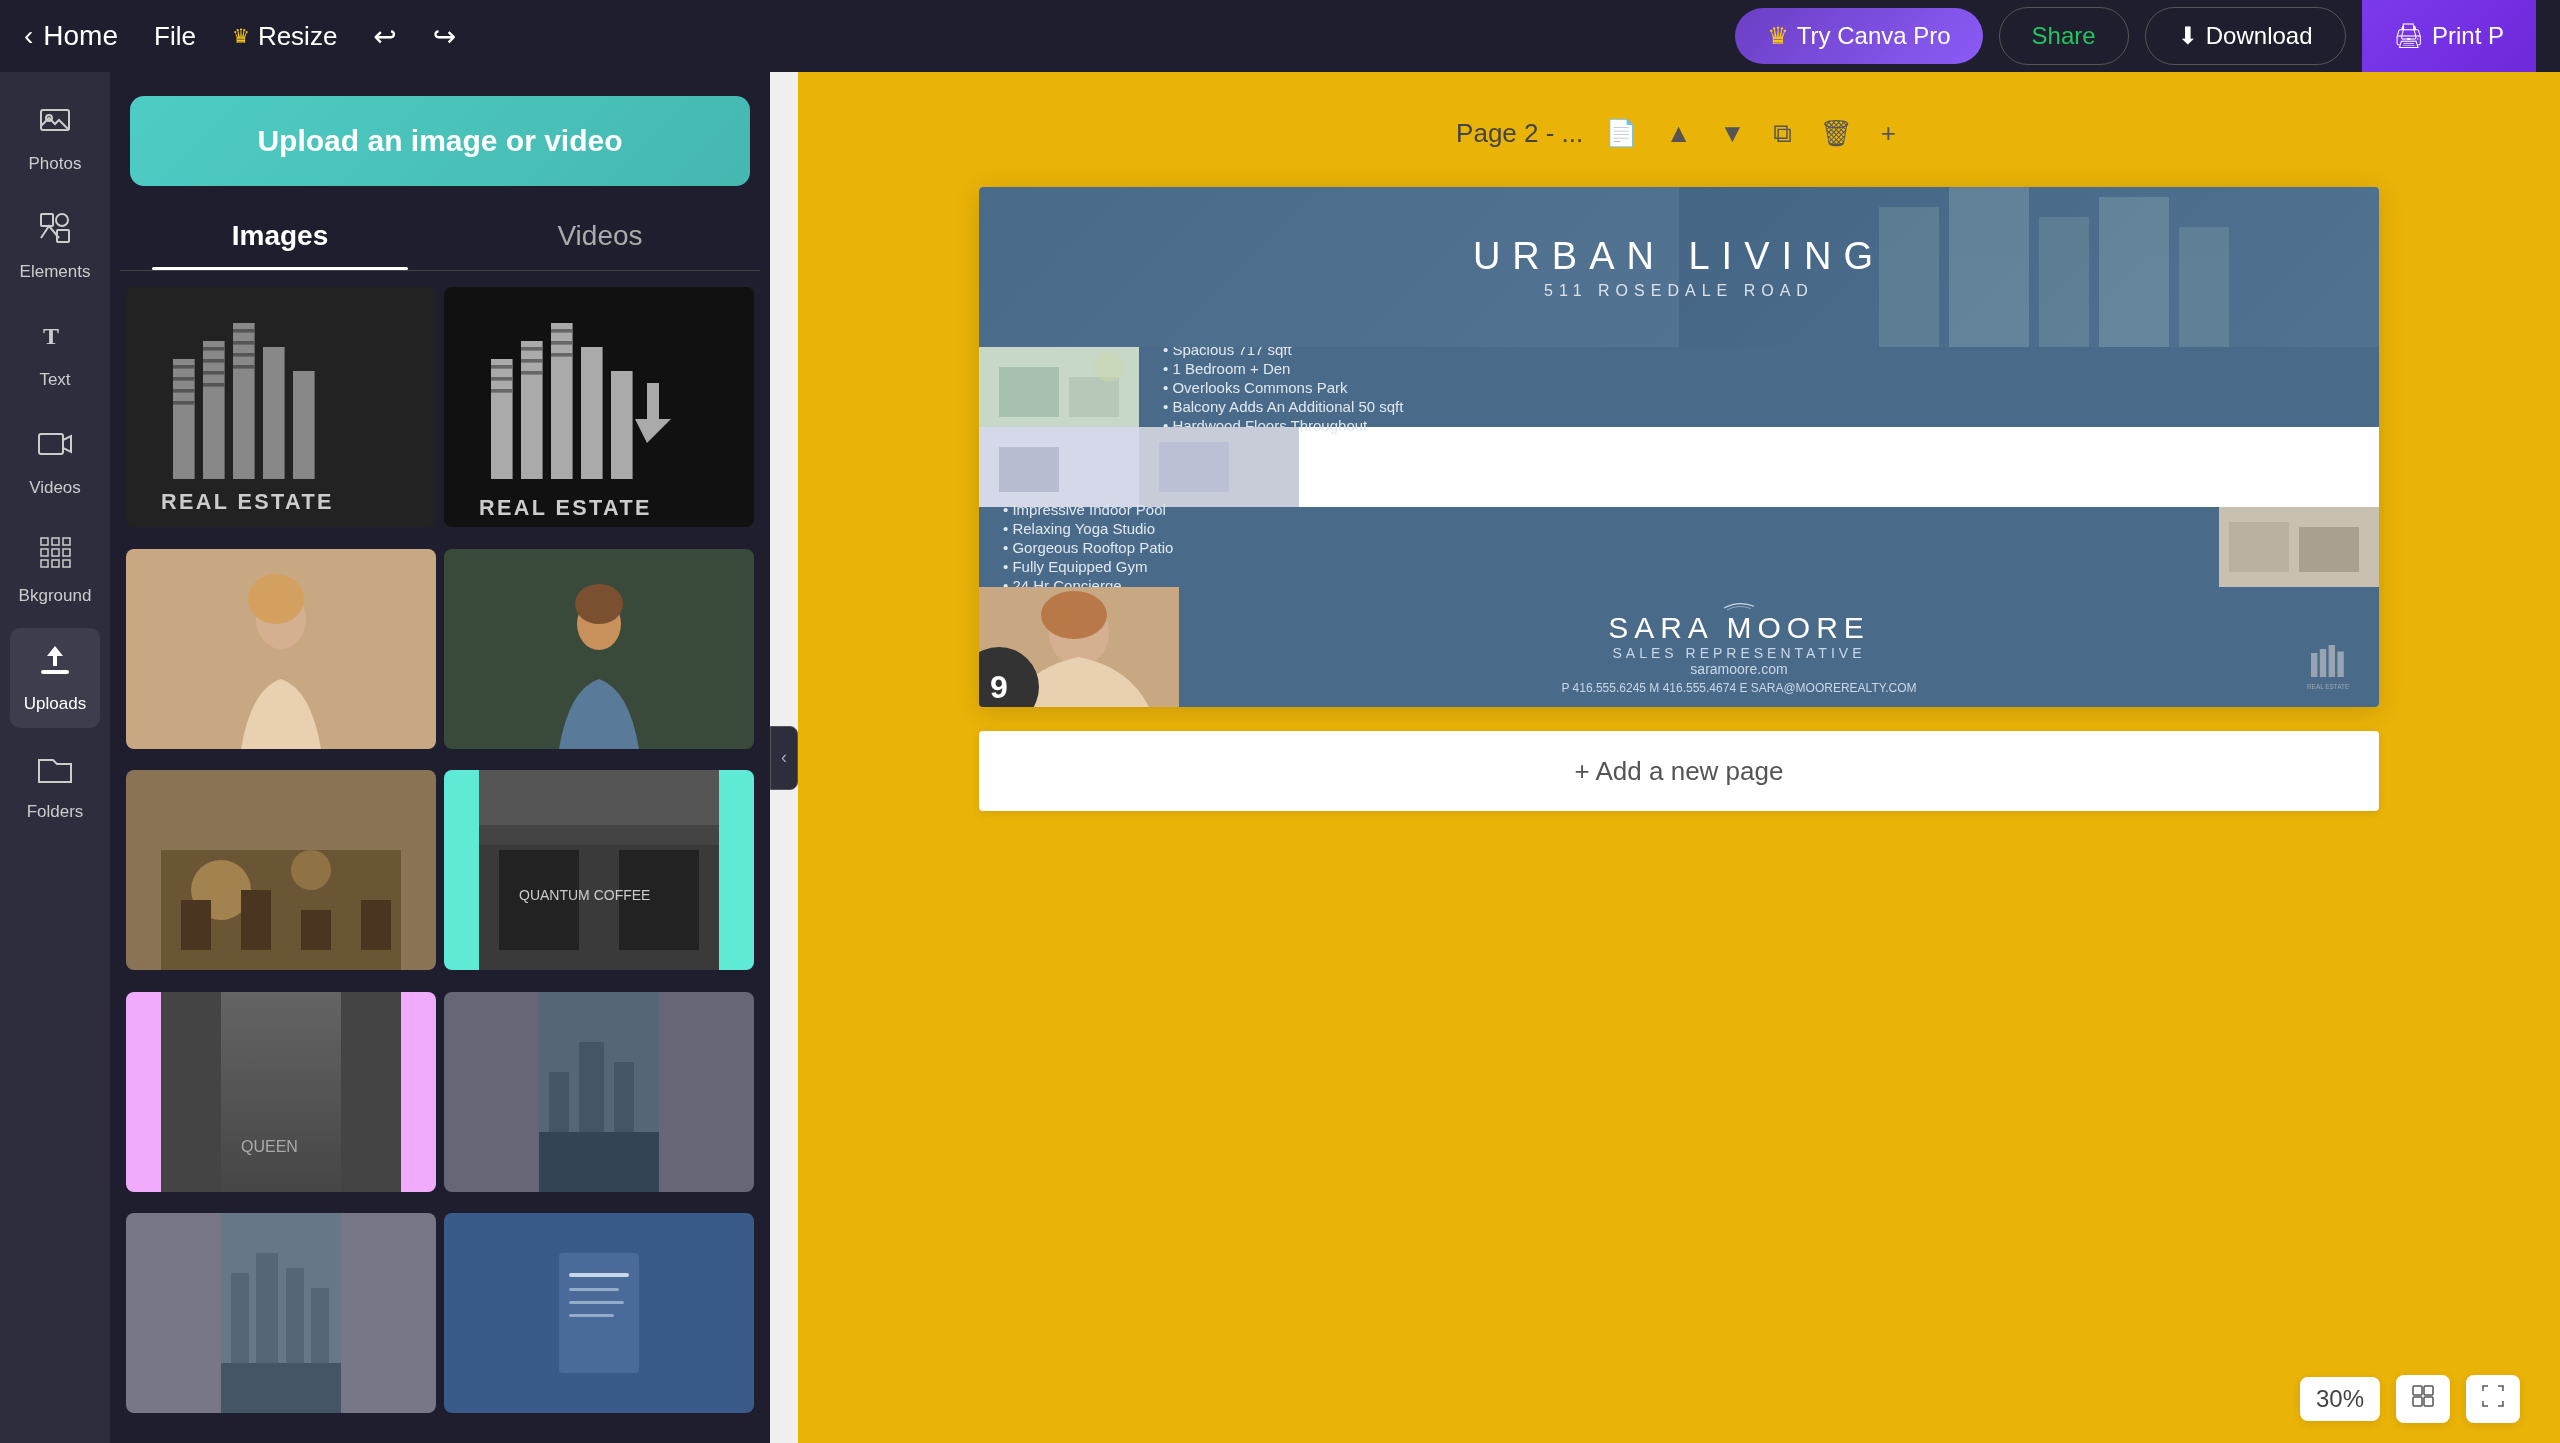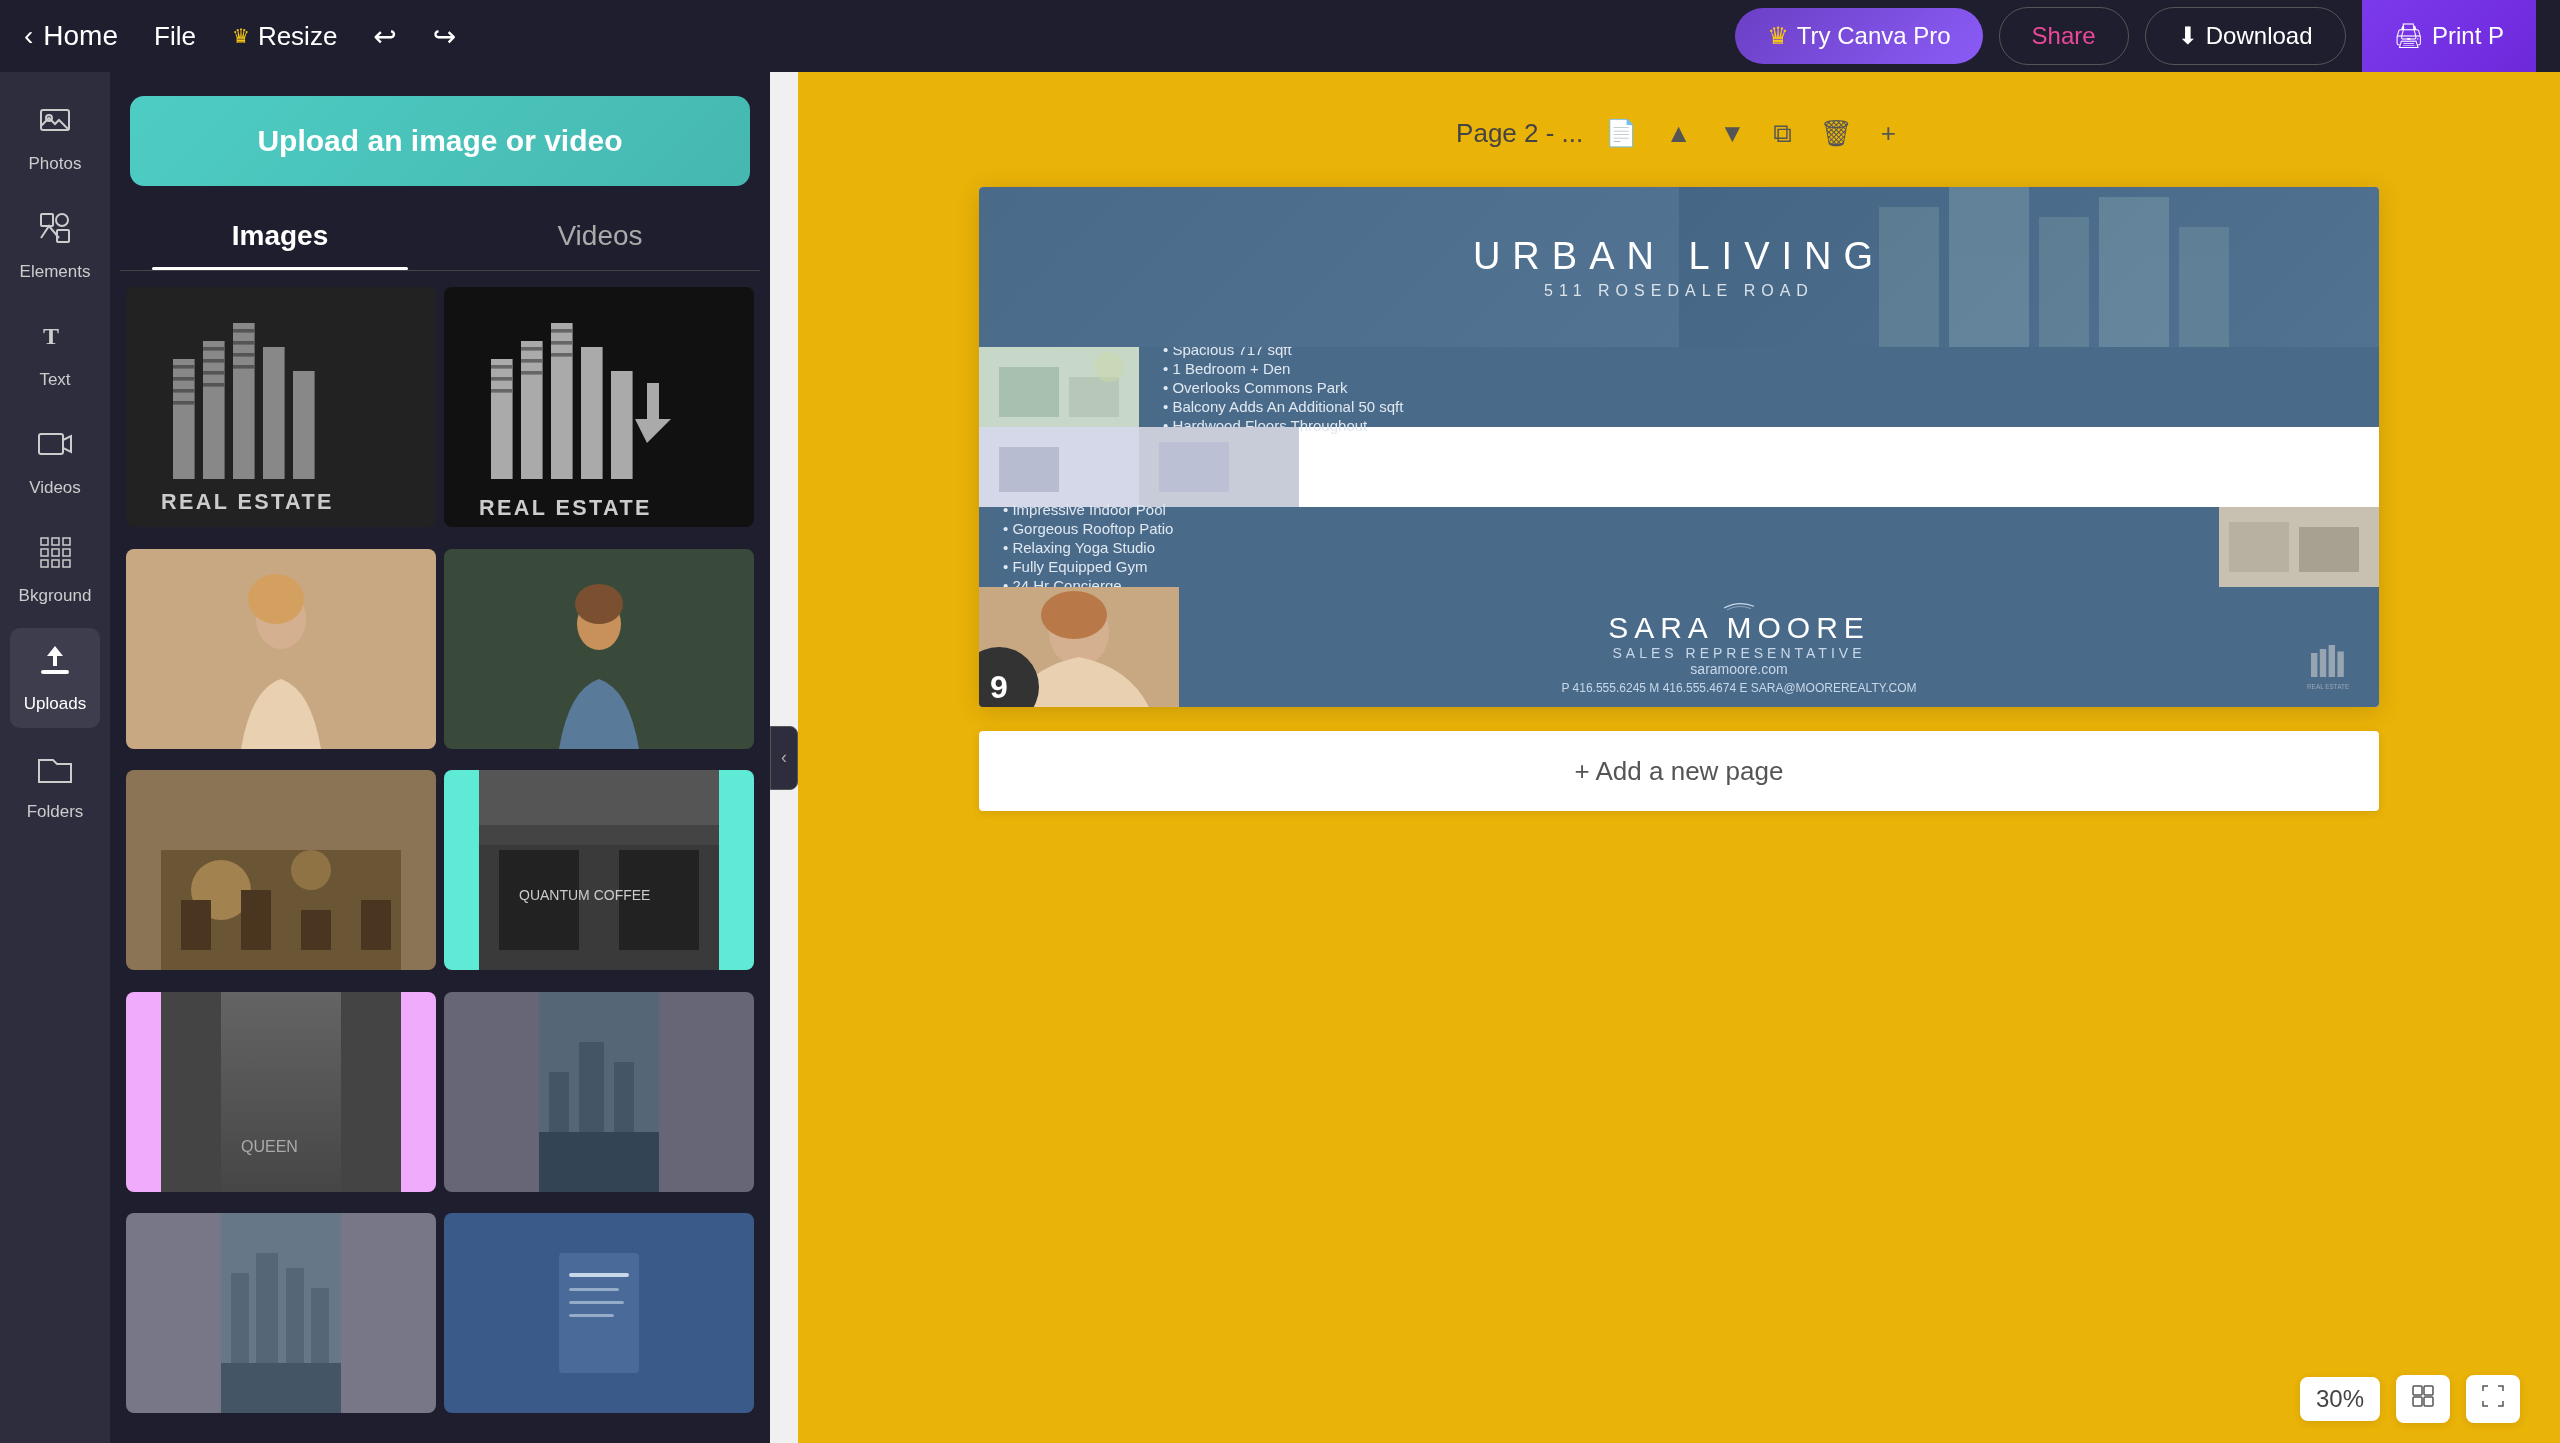--- a/index.html
+++ b/index.html
@@ -19,21 +19,21 @@
     }
     .nav-left { display: flex; align-items: center; gap: 36px; }
     .nav-home { display: flex; align-items: center; gap: 10px; color: #fff; font-size: 28px; cursor: pointer; }
     .nav-btn { color: #fff; font-size: 26px; cursor: pointer; background: none; border: none; }
     .nav-resize { display: flex; align-items: center; gap: 8px; color: #fff; font-size: 26px; cursor: pointer; }
     .nav-resize .crown { color: #f5c518; font-size: 20px; }
     .nav-undo, .nav-redo { color: #fff; font-size: 28px; cursor: pointer; background: none; border: none; }
     .nav-right { margin-left: auto; display: flex; align-items: center; gap: 16px; }
     .btn-try-pro { background: linear-gradient(135deg, #6c3fc5, #8b5cf6); color: #fff; border: none; border-radius: 36px; padding: 14px 32px; font-size: 24px; cursor: pointer; display: flex; align-items: center; gap: 8px; }
     .btn-try-pro .crown { color: #f5c518; }
-    .btn-share { background: transparent; color: #ec4899; border: 1px solid #555; border-radius: 36px; padding: 14px 32px; font-size: 24px; cursor: pointer; }
+    .btn-share { background: transparent; color: #22c55e; border: 1px solid #555; border-radius: 36px; padding: 14px 32px; font-size: 24px; cursor: pointer; }
     .btn-download { background: transparent; color: #fff; border: 1px solid #555; border-radius: 36px; padding: 14px 32px; font-size: 24px; cursor: pointer; display: flex; align-items: center; gap: 8px; }
     .btn-print { background: linear-gradient(135deg, #7c3aed, #6d28d9); color: #fff; border: none; border-radius: 0 0 0 0; padding: 14px 32px; font-size: 24px; cursor: pointer; display: flex; align-items: center; gap: 8px; height: 72px; }
 
     
     .main-layout { display: flex; width: 100%; height: calc(1443px - 72px); }
 
     
     .icon-sidebar {
       width: 110px;
       background: #2d2d3e;
@@ -603,22 +603,22 @@
               <rect x="160" y="0" width="160" height="80" fill="#c8ccd8"></rect>
               <rect x="20" y="20" width="60" height="45" fill="#b8bcd0"></rect>
               <rect x="180" y="15" width="70" height="50" fill="#bcc0d4"></rect>
             </svg>
           </div>
         </div>
 
         <div class="amenities-row">
           <div class="amenities-details">
             <div class="amenities-detail-line">• Impressive Indoor Pool</div>
+            <div class="amenities-detail-line">• Relaxing Yoga Studio</div>
             <div class="amenities-detail-line">• Gorgeous Rooftop Patio</div>
-            <div class="amenities-detail-line">• Relaxing Yoga Studio</div>
             <div class="amenities-detail-line">• Fully Equipped Gym</div>
             <div class="amenities-detail-line">• 24 Hr Concierge</div>
           </div>
           <div class="amenities-img">
             <svg width="100%" height="100%" viewBox="0 0 160 80">
               <rect width="160" height="80" fill="#c8c0b0"></rect>
               <rect x="10" y="15" width="60" height="50" fill="#b8b0a0"></rect>
               <rect x="80" y="20" width="60" height="45" fill="#a8a090"></rect>
             </svg>
           </div>

